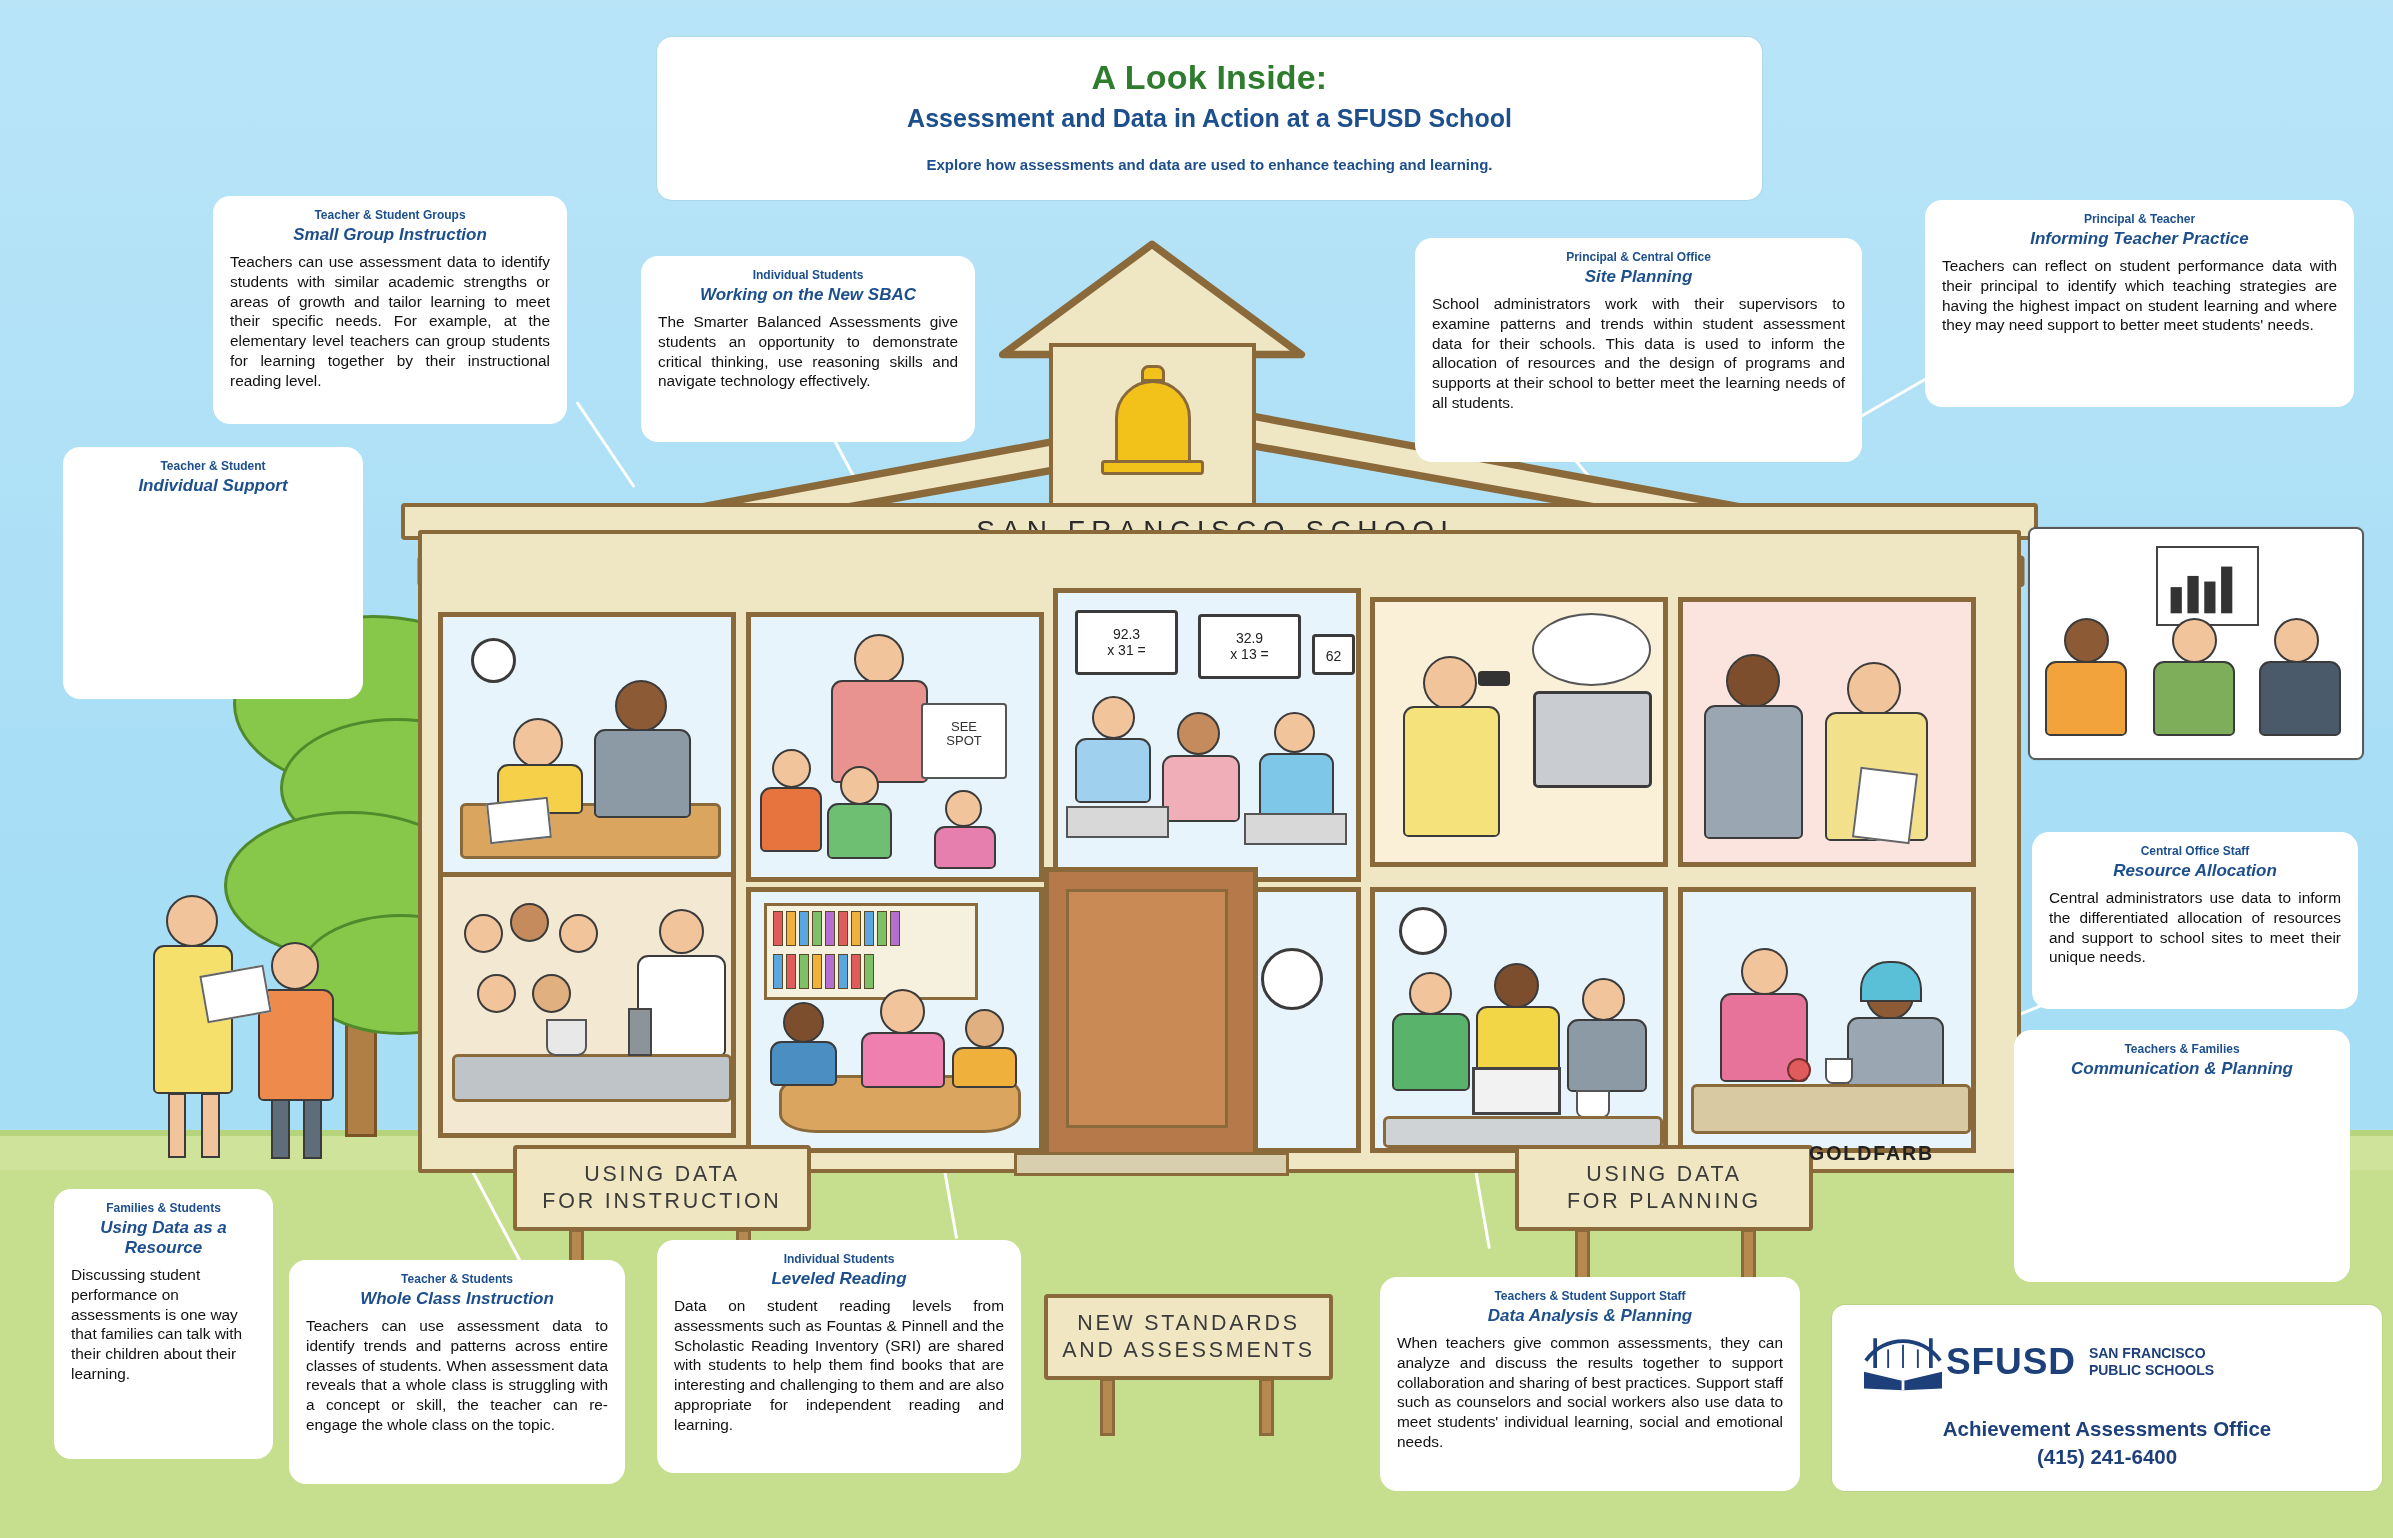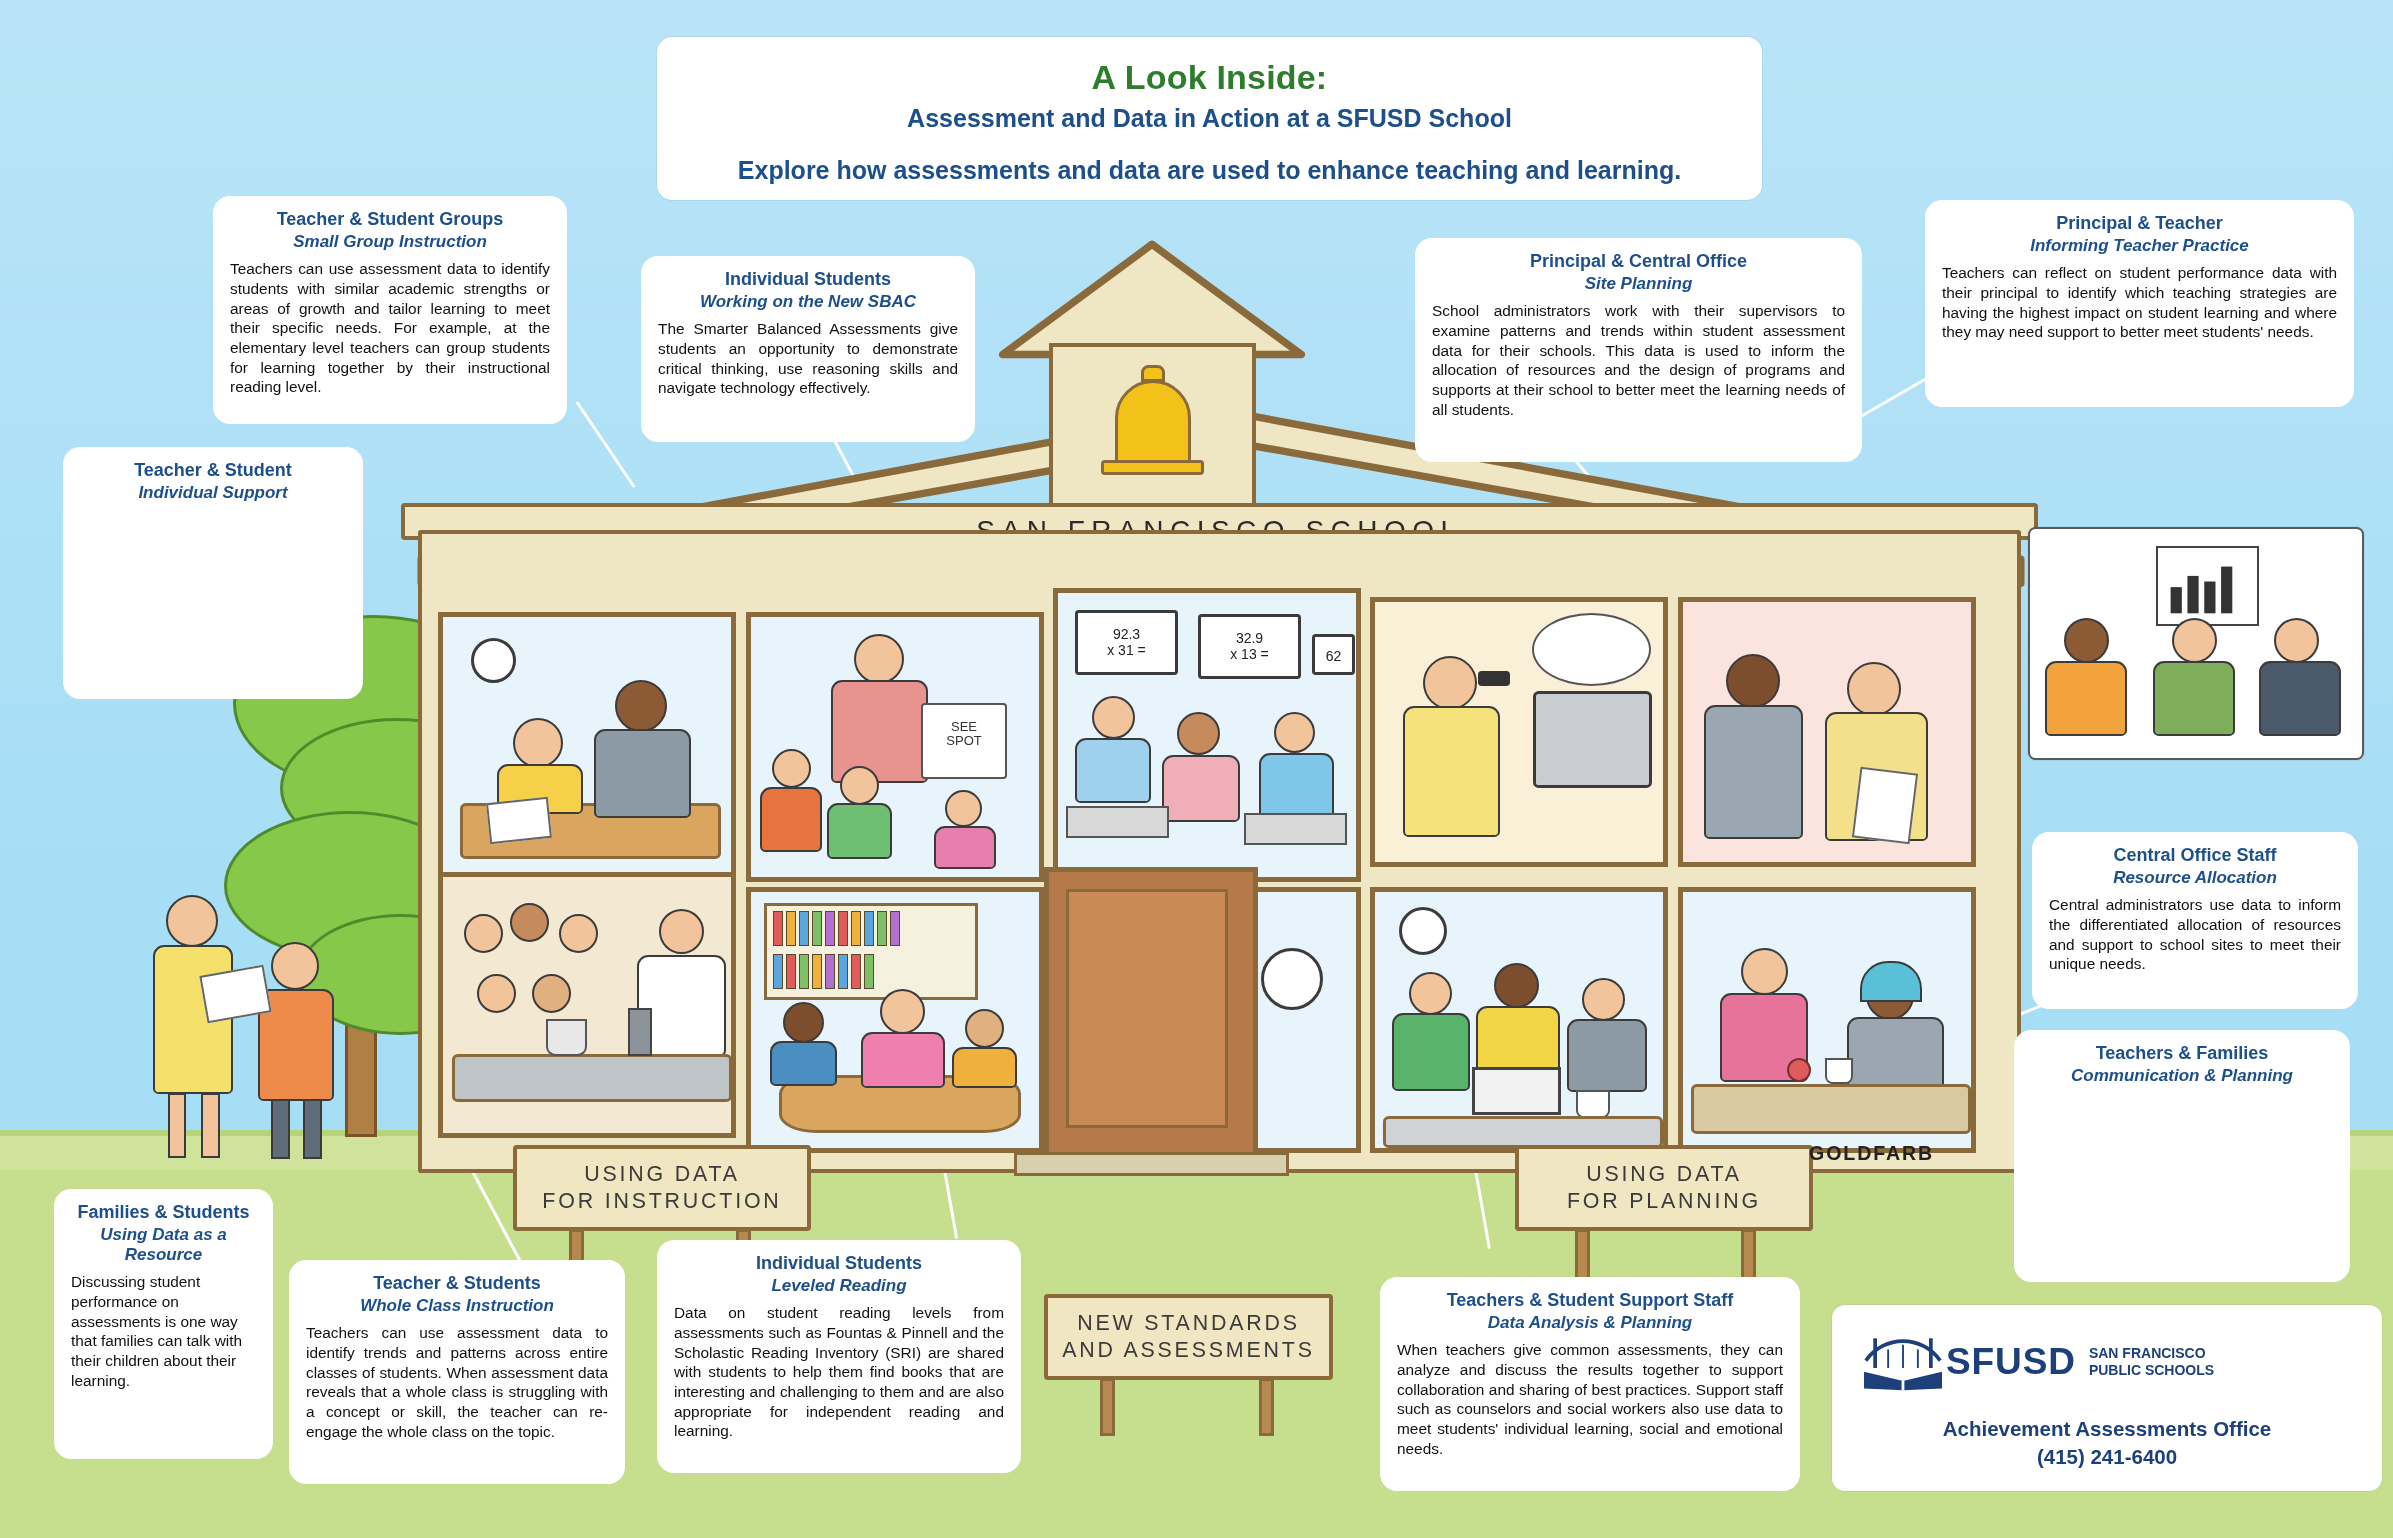--- a/index.html
+++ b/index.html
@@ -28,26 +28,26 @@
   #title-main{
     position:absolute;left:0;top:20.5px;width:100%;text-align:center;
     font-size:34px;font-weight:bold;color:#2e7d2e;letter-spacing:0.2px;
   }
   #title-sub{
     position:absolute;left:0;top:67px;width:100%;text-align:center;
     font-size:25px;font-weight:bold;color:#1d4f8c;
   }
   #title-tag{
     position:absolute;left:0;top:119px;width:100%;text-align:center;
-    font-size:25px;font-weight:bold;color:#1d4f8c;
+    font-size:15px;font-weight:bold;color:#1d4f8c;
   }
 
   
   .callout{position:absolute;background:#fff;border-radius:17px;padding:13px 17px;box-sizing:border-box;}
-  .co-title{font-size:18px;font-weight:bold;color:#1d4f8c;text-align:center;line-height:1.15;}
+  .co-title{font-size:12px;font-weight:bold;color:#1d4f8c;text-align:center;line-height:1.15;}
   .co-sub{font-size:17px;font-style:italic;font-weight:bold;color:#1d4f8c;text-align:center;margin-top:1.9px;}
   .co-body{font-size:15.4px;color:#111;text-align:justify;line-height:1.28;margin-top:7.5px;}
   .co-body.left{text-align:left;}
 
   
   .leader{position:absolute;background:#fff;height:2.8px;transform-origin:0 0;border-radius:1.9px;}
   #facade{
     position:absolute;left:418px;top:530px;width:1603px;height:643px;
     background:#efe6c4;border:4.7px solid #8a6a3a;box-sizing:border-box;border-radius:2.8px;
   }

